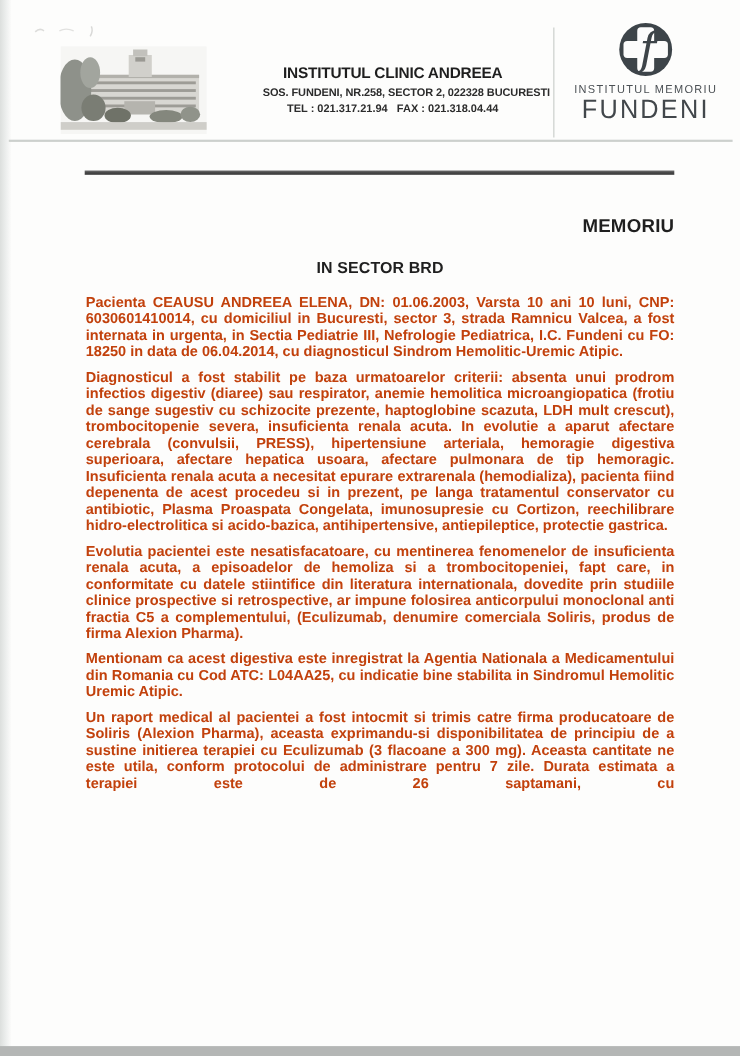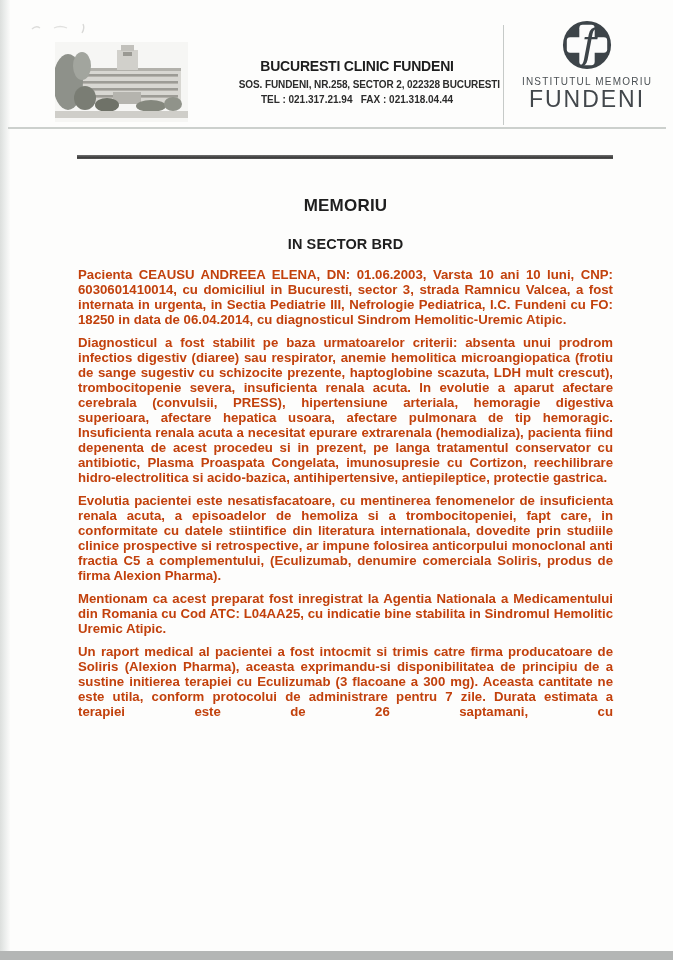--- a/index.html
+++ b/index.html
@@ -31,21 +31,21 @@
   .logo-l2{font-size:23px;letter-spacing:2px;color:#42474b;line-height:1;margin-top:1px;
     font-weight:400;transform:scaleY(1.05);}
 
   .rule-light{position:absolute;left:8px;top:127px;width:658px;height:2px;background:#ccd0cd;}
   .dept{position:absolute;left:78px;top:139px;font-size:11px;color:#3a3a3a;letter-spacing:0.2px;}
   .rule-dark{position:absolute;left:77px;top:155px;width:536px;height:4px;
     background:linear-gradient(#707070,#3d3d3d 60%,#565656);}
 
   
   main{position:absolute;left:78px;top:196px;width:535px;}
-  h1{font-size:17px;font-weight:bold;text-align:center;color:#1f1f1f;
+  h1{font-size:17px;font-weight:bold;text-align:right;color:#1f1f1f;
     margin:0 0 20px 0;letter-spacing:0.2px;}
   h2{font-size:14.5px;font-weight:bold;text-align:center;color:#1f1f1f;
     margin:0 0 15px 0;letter-spacing:0.1px;}
   main p{
     margin:0 0 8px 0;
     font-size:13.2px;line-height:15px;font-weight:bold;
     text-align:justify;color:#c2410c;
   }
   main p.cutoff{text-align-last:justify;margin-bottom:0;}
 </style>
@@ -86,21 +86,21 @@
         <ellipse cx="27" cy="24" rx="9" ry="14" fill="#a2a59e"></ellipse>
         <ellipse cx="30" cy="56" rx="11" ry="12" fill="#7a7d74"></ellipse>
         <ellipse cx="52" cy="63" rx="12" ry="7" fill="#6f7268"></ellipse>
         <ellipse cx="96" cy="64" rx="15" ry="6" fill="#84877d"></ellipse>
         <ellipse cx="118" cy="62" rx="9" ry="7" fill="#90938a"></ellipse>
         <rect x="0" y="69" width="133" height="7" fill="#cfcec9"></rect>
       </svg>
     </div>
 
     <div class="head-center">
-      <div class="inst-name">BUCURESTI CLINIC FUNDENI</div>
+      <div class="inst-name">INSTITUTUL CLINIC ANDREEA</div>
       <div class="addr">SOS. FUNDENI, NR.258, SECTOR 2, 022328 BUCURESTI</div>
       <div class="telfax">TEL : 021.317.21.94 &nbsp; FAX : 021.318.04.44</div>
     </div>
 
     <div class="vsep"></div>
 
     <div class="logo">
       <svg width="50" height="50" viewBox="0 0 52 52">
         <circle cx="26" cy="26" r="25" fill="#3d4449"></circle>
         <rect x="18" y="5" width="16" height="42" rx="3.5" fill="#fcfcfc"></rect>
@@ -116,17 +116,17 @@
 
 
   <div class="rule-dark"></div>
 
   <main>
     <h1>MEMORIU</h1>
     <h2>IN SECTOR BRD</h2>
     <p>Pacienta CEAUSU ANDREEA ELENA, DN: 01.06.2003, Varsta 10 ani 10 luni, CNP: 6030601410014, cu domiciliul in Bucuresti, sector 3, strada Ramnicu Valcea, a fost internata in urgenta, in Sectia Pediatrie III, Nefrologie Pediatrica, I.C. Fundeni cu FO: 18250 in data de 06.04.2014, cu diagnosticul Sindrom Hemolitic-Uremic Atipic.</p>
     <p>Diagnosticul a fost stabilit pe baza urmatoarelor criterii: absenta unui prodrom infectios digestiv (diaree) sau respirator, anemie hemolitica microangiopatica (frotiu de sange sugestiv cu schizocite prezente, haptoglobine scazuta, LDH mult crescut), trombocitopenie severa, insuficienta renala acuta. In evolutie a aparut afectare cerebrala (convulsii, PRESS), hipertensiune arteriala, hemoragie digestiva superioara, afectare hepatica usoara, afectare pulmonara de tip hemoragic. Insuficienta renala acuta a necesitat epurare extrarenala (hemodializa), pacienta fiind depenenta de acest procedeu si in prezent, pe langa tratamentul conservator cu antibiotic, Plasma Proaspata Congelata, imunosupresie cu Cortizon, reechilibrare hidro-electrolitica si acido-bazica, antihipertensive, antiepileptice, protectie gastrica.</p>
     <p>Evolutia pacientei este nesatisfacatoare, cu mentinerea fenomenelor de insuficienta renala acuta, a episoadelor de hemoliza si a trombocitopeniei, fapt care, in conformitate cu datele stiintifice din literatura internationala, dovedite prin studiile clinice prospective si retrospective, ar impune folosirea anticorpului monoclonal anti fractia C5 a complementului, (Eculizumab, denumire comerciala Soliris, produs de firma Alexion Pharma).</p>
-    <p>Mentionam ca acest preparat fost inregistrat la Agentia Nationala a Medicamentului din Romania cu Cod ATC: L04AA25, cu indicatie bine stabilita in Sindromul Hemolitic Uremic Atipic.</p>
+    <p>Mentionam ca acest digestiva este inregistrat la Agentia Nationala a Medicamentului din Romania cu Cod ATC: L04AA25, cu indicatie bine stabilita in Sindromul Hemolitic Uremic Atipic.</p>
     <p class="cutoff">Un raport medical al pacientei a fost intocmit si trimis catre firma producatoare de Soliris (Alexion Pharma), aceasta exprimandu-si disponibilitatea de principiu de a sustine initierea terapiei cu Eculizumab (3 flacoane a 300 mg). Aceasta cantitate ne este utila, conform protocolui de administrare pentru 7 zile. Durata estimata a terapiei este de 26 saptamani, cu</p>
   </main>
 
 </div>
 
 </body></html>

